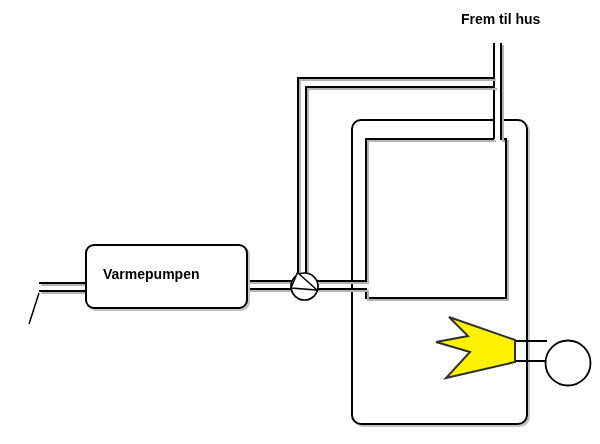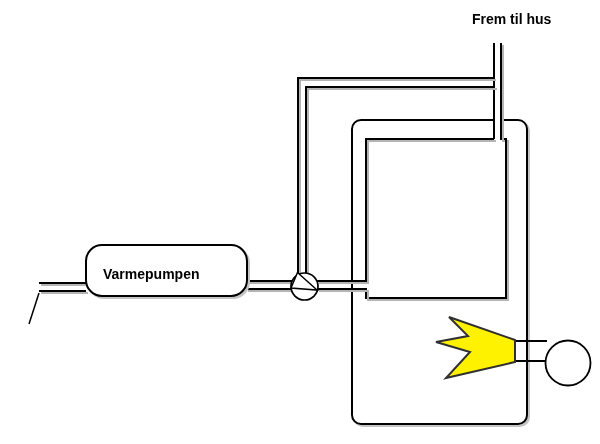--- a/index.html
+++ b/index.html
@@ -12,27 +12,27 @@
     white-space:nowrap;letter-spacing:0px;
   }
   .ln{position:absolute;background:#000;box-shadow:2px 2px 0 #b4b4b4;z-index:3;}
   .fill{position:absolute;background:#fff;z-index:3;}
   .tank{
     position:absolute;left:351px;top:119px;width:177px;height:306px;
     box-sizing:border-box;border:2px solid #000;border-radius:10px;background:#fff;
     box-shadow:2px 2px 0 #c4c4c4;z-index:1;
   }
   .vpbox{
-    position:absolute;left:85px;top:244px;width:163px;height:53px;
-    box-sizing:border-box;border:2px solid #000;border-radius:17px;background:#fff;
+    position:absolute;left:85px;top:244px;width:163px;height:65px;
+    box-sizing:border-box;border:2px solid #000;border-radius:9px;background:#fff;
     box-shadow:2px 2px 0 #c4c4c4;z-index:4;
   }
   .vpbox .lbl{left:16px;top:21px;}
   svg.overlay{position:absolute;left:0;top:0;z-index:6;}
-  .toptext{z-index:7;margin-left:11px;}
+  .toptext{z-index:7;}
 </style>
 </head>
 <body>
 
 <div class="canvas">
 
   <div class="tank"></div>
 
   <div class="ln" style="left:365px;top:138px;width:129px;height:2px;"></div>
   <div class="ln" style="left:365px;top:138px;width:2px;height:144px;"></div>

